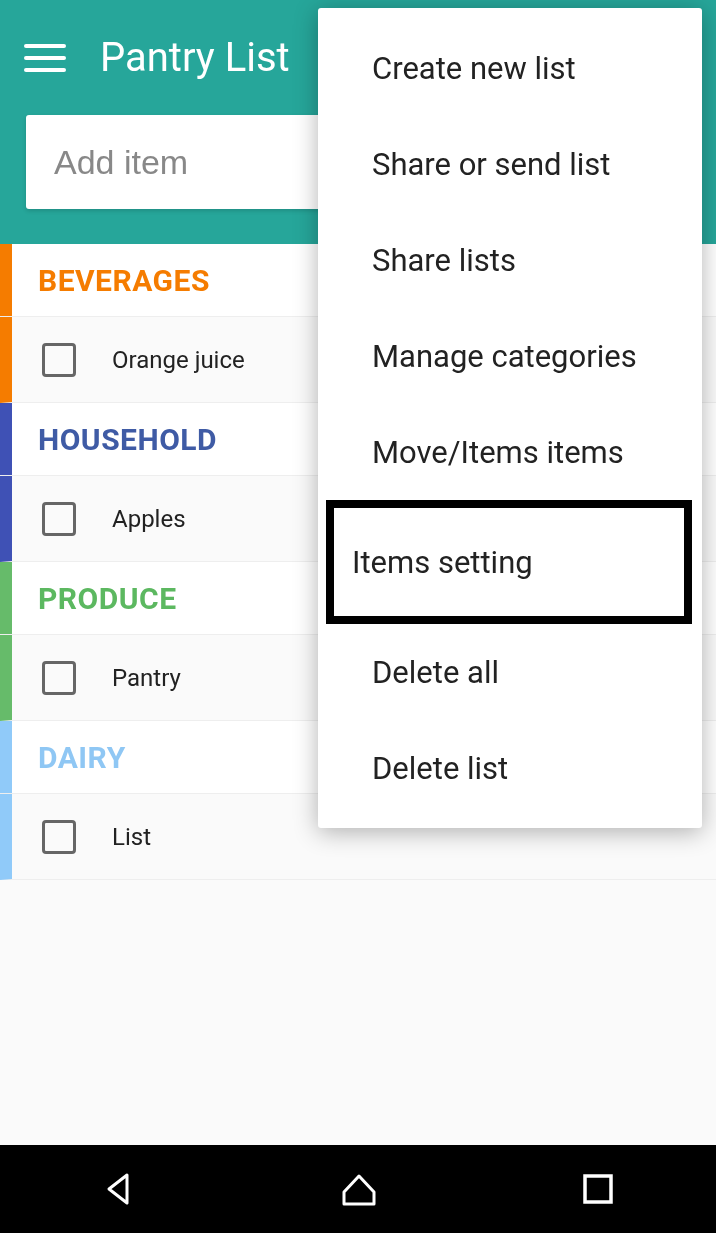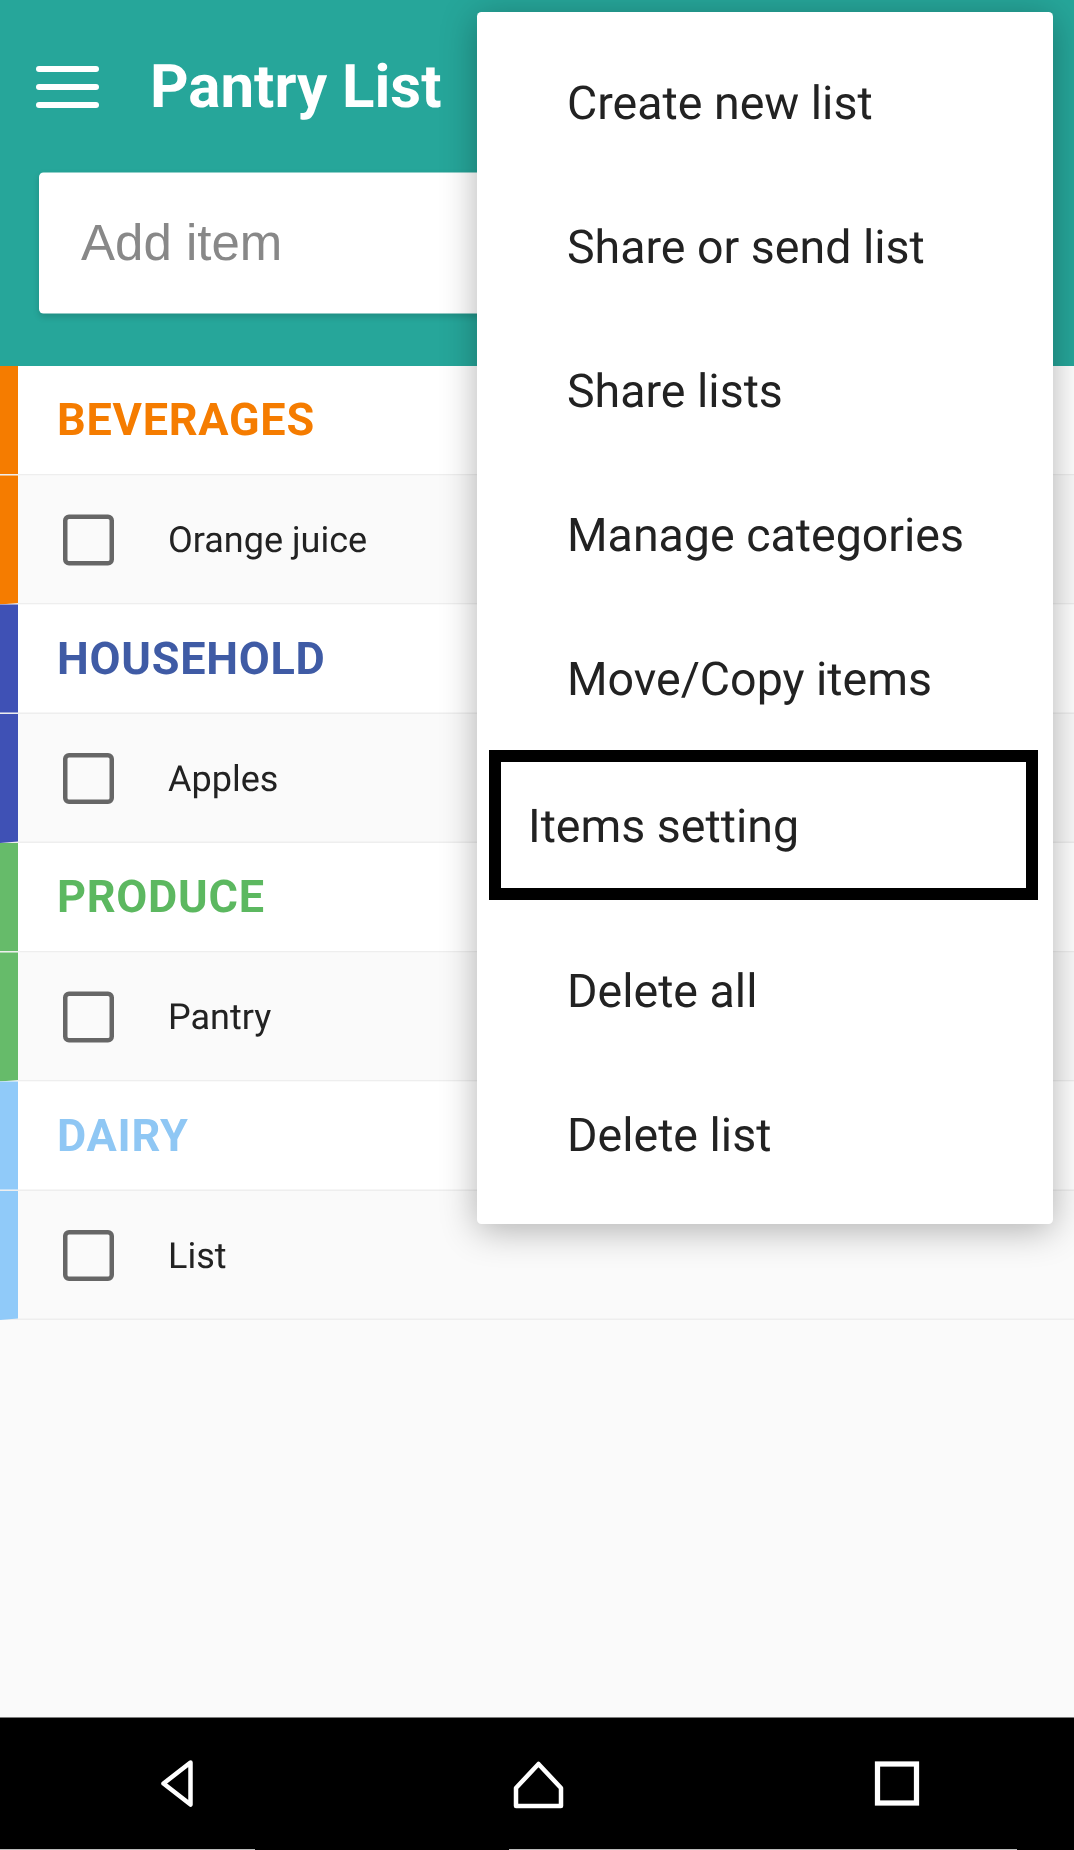--- a/index.html
+++ b/index.html
@@ -33,21 +33,21 @@
     }
     .menu-icon span {
       display: block;
       height: 4px;
       background: #fff;
       border-radius: 2px;
     }
     .title {
       color: #fff;
       font-size: 40px;
-      font-weight: 700;
+      font-weight: 400;
     }
     .add-item-container {
       padding: 0 26px;
     }
     .add-item {
       background: #fff;
       width: 100%;
       height: 94px;
       border: none;
       border-radius: 3px;
@@ -104,31 +104,30 @@
       background: #fff;
       box-shadow: 0 4px 24px rgba(0,0,0,0.3);
       border-radius: 3px;
       padding: 12px 0;
       z-index: 100;
     }
     .menu-item {
       height: 96px;
       display: flex;
       align-items: center;
-      padding: 0 28px;
+      padding: 0 54px;
       font-size: 31px;
       color: #222;
       position: relative;
-      margin-left: 32px;
     }
     .menu-item.highlighted {
       border: 8px solid #000;
-      margin: 0 10px 12px 8px;
+      margin: 0 10px 0 8px;
       padding: 0 18px;
-      height: 100px;
+      height: 124px;
     }
     .navbar {
       position: absolute;
       bottom: 0;
       left: 0;
       right: 0;
       height: 88px;
       background: #000;
       display: flex;
       justify-content: space-around;
@@ -186,21 +185,21 @@
       <div class="checkbox"></div>
       <div class="item-name">List</div>
     </div>
   </div>
 
 <div class="overflow-menu" id="overflow-menu">
     <div class="menu-item">Create new list</div>
     <div class="menu-item">Share or send list</div>
     <div class="menu-item">Share lists</div>
     <div class="menu-item">Manage categories</div>
-    <div class="menu-item">Move/Copy items</div>
+    <div class="menu-item">Move/Items items</div>
     <div class="menu-item highlighted">Items setting</div>
     <div class="menu-item">Delete all</div>
     <div class="menu-item">Delete list</div>
   </div>
 
 <div class="navbar">
   <div class="nav-icon">
     <svg width="36" height="36" viewBox="0 0 36 36">
         <path d="M26 4 L8 18 L26 32 Z" fill="none" stroke="#fff" stroke-width="3" stroke-linejoin="round"></path>
       </svg>

